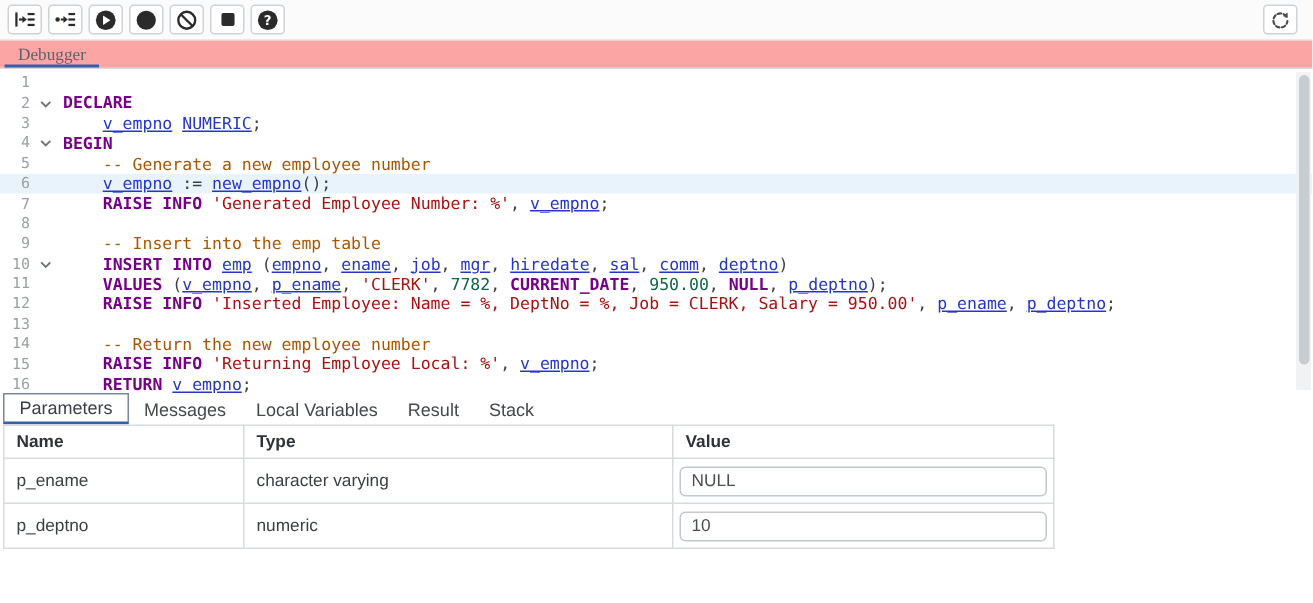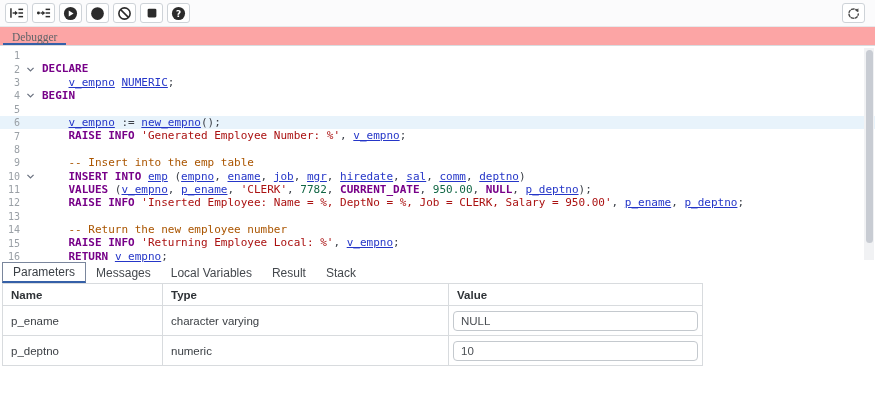--- a/index.html
+++ b/index.html
@@ -175,20 +175,21 @@
           <div class="gutter-fold">
             <svg width="9" height="9" viewBox="0 0 10 10">
               <path d="M1.6 3.2 L5 6.6 L8.4 3.2" fill="none" stroke="#6b7280" stroke-width="1.4"></path>
             </svg>
           </div>
           <pre class="code-text"><span class="tok-kw">BEGIN</span></pre>
         </div>
         <div class="code-row">
           <div class="gutter-num">5</div>
           <div class="gutter-fold"></div>
+          <pre class="code-text"><span class="tok-pl">    </span><span class="tok-com">-- Generate a new employee number</span></pre>
         </div>
         <div class="code-row active">
           <div class="gutter-num">6</div>
           <div class="gutter-fold"></div>
           <pre class="code-text"><span class="tok-pl">    </span><span class="tok-id">v_empno</span><span class="tok-pl"> := </span><span class="tok-id">new_empno</span><span class="tok-pl">();</span></pre>
         </div>
         <div class="code-row">
           <div class="gutter-num">7</div>
           <div class="gutter-fold"></div>
           <pre class="code-text"><span class="tok-pl">    </span><span class="tok-kw">RAISE INFO</span><span class="tok-pl"> </span><span class="tok-str">'Generated Employee Number: %'</span><span class="tok-pl">, </span><span class="tok-id">v_empno</span><span class="tok-pl">;</span></pre>

